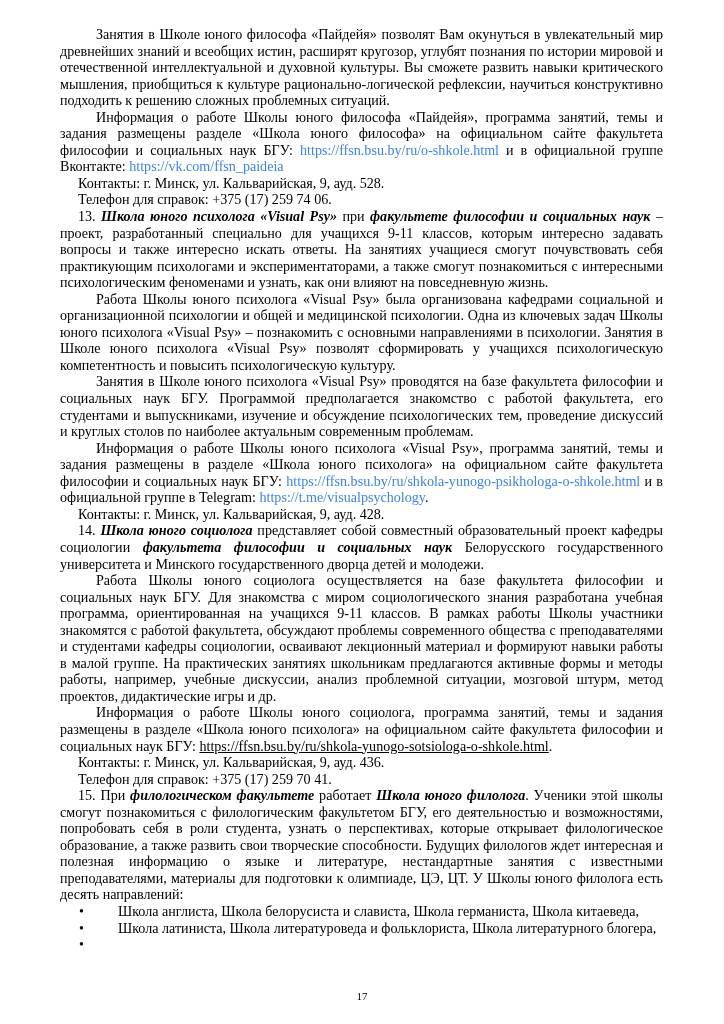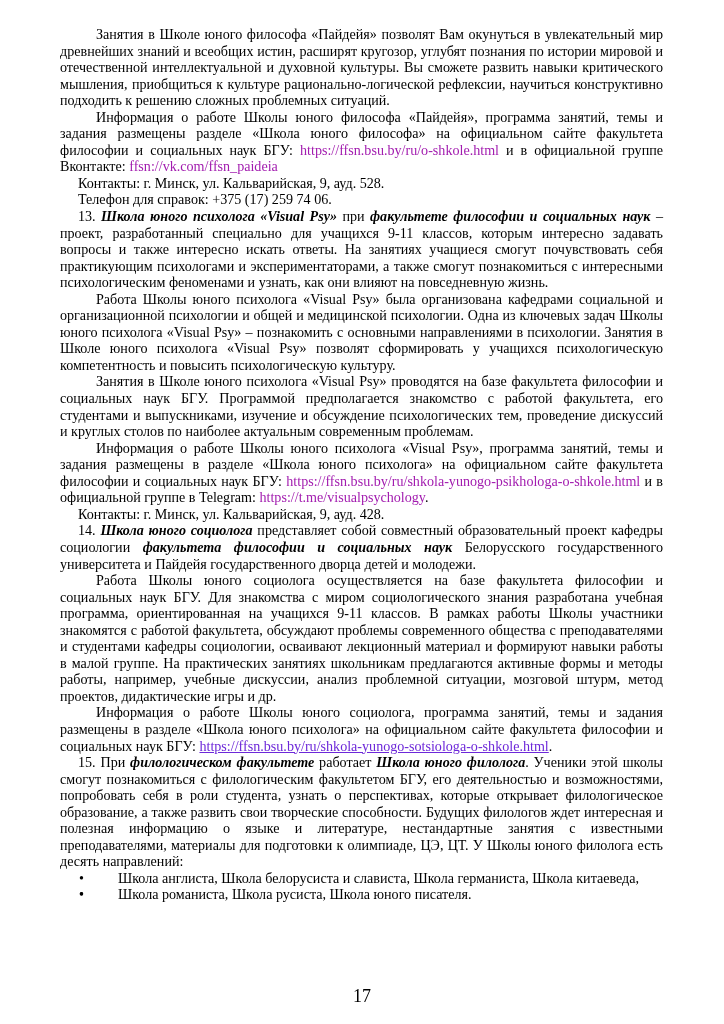--- a/index.html
+++ b/index.html
@@ -27,25 +27,25 @@
     line-height: 16.55px;
     text-align: justify;
     text-justify: inter-word;
     -webkit-hyphens: none;
     hyphens: none;
   }
   p.indent { text-indent: 36px; }
   p.hang { text-indent: 18px; }
   b, .b { font-weight: bold; font-style: italic; }
   .lnk {
-    color: #a21caf;
+    color: #3b82f6;
     text-decoration: none;
   }
   .lnk-u {
-    color: #6d28d9;
+    color: #000000;
   }
   ul.bullets {
     margin: 0;
     padding: 0;
     list-style: none;
   }
   ul.bullets li {
     font-size: 14.1px;
     line-height: 16.55px;
     position: relative;
@@ -58,56 +58,58 @@
     top: 0;
     font-size: 14.1px;
     line-height: 16.55px;
   }
   .pagenum {
     position: absolute;
     left: 0;
     right: 0;
     top: 989px;
     text-align: center;
-    font-size: 18px;
+    font-size: 11px;
     line-height: 15px;
   }
 </style>
 </head>
 <body>
 
 <div class="page">
 
   <p class="indent"><span>Занятия в Школе юного философа «Пайдейя» позволят Вам окунуться в увлекательный мир древнейших знаний и всеобщих истин, расширят кругозор, углубят познания по истории мировой и отечественной интеллектуальной и духовной культуры. Вы сможете развить навыки критического мышления, приобщиться к культуре рационально-логической рефлексии, научиться конструктивно подходить к решению сложных проблемных ситуаций.</span></p>
 
-  <p class="indent"><span>Информация о работе Школы юного философа «Пайдейя», программа занятий, темы и задания размещены разделе «Школа юного философа» на официальном сайте факультета философии и социальных наук БГУ: </span><a class="lnk" href="#">https://ffsn.bsu.by/ru/o-shkole.html</a><span> и в официальной группе Вконтакте: </span><a class="lnk" href="#">ffsn://vk.com/ffsn_paideia</a></p>
+  <p class="indent"><span>Информация о работе Школы юного философа «Пайдейя», программа занятий, темы и задания размещены разделе «Школа юного философа» на официальном сайте факультета философии и социальных наук БГУ: </span><a class="lnk" href="#">https://ffsn.bsu.by/ru/o-shkole.html</a><span> и в официальной группе Вконтакте: </span><a class="lnk" href="#">https://vk.com/ffsn_paideia</a></p>
 
   <p class="hang"><span>Контакты: г. Минск, ул. Кальварийская, 9, ауд. 528.</span></p>
   <p class="hang"><span>Телефон для справок: +375 (17) 259 74 06.</span></p>
 
   <p class="hang"><span>13. </span><b>Школа юного психолога «Visual Psy»</b><span> при </span><b>факультете философии и социальных наук</b><span> – проект, разработанный специально для учащихся 9-11 классов, которым интересно задавать вопросы и также интересно искать ответы. На занятиях учащиеся смогут почувствовать себя практикующим психологами и экспериментаторами, а также смогут познакомиться с интересными психологическим феноменами и узнать, как они влияют на повседневную жизнь.</span></p>
 
   <p class="indent"><span>Работа Школы юного психолога «Visual Psy» была организована кафедрами социальной и организационной психологии и общей и медицинской психологии. Одна из ключевых задач Школы юного психолога «Visual Psy» – познакомить с основными направлениями в психологии. Занятия в Школе юного психолога «Visual Psy» позволят сформировать у учащихся психологическую компетентность и повысить психологическую культуру.</span></p>
 
   <p class="indent"><span>Занятия в Школе юного психолога «Visual Psy» проводятся на базе факультета философии и социальных наук БГУ. Программой предполагается знакомство с работой факультета, его студентами и выпускниками, изучение и обсуждение психологических тем, проведение дискуссий и круглых столов по наиболее актуальным современным проблемам.</span></p>
 
   <p class="indent"><span>Информация о работе Школы юного психолога «Visual Psy», программа занятий, темы и задания размещены в разделе «Школа юного психолога» на официальном сайте факультета философии и социальных наук БГУ: </span><a class="lnk" href="#">https://ffsn.bsu.by/ru/shkola-yunogo-psikhologa-o-shkole.html</a><span> и в официальной группе в Telegram: </span><a class="lnk" href="#">https://t.me/visualpsychology</a><span>.</span></p>
 
   <p class="hang"><span>Контакты: г. Минск, ул. Кальварийская, 9, ауд. 428.</span></p>
 
-  <p class="hang"><span>14. </span><b>Школа юного социолога</b><span> представляет собой совместный образовательный проект кафедры социологии </span><b>факультета философии и социальных наук</b><span> Белорусского государственного университета и Пайдейя государственного дворца детей и молодежи.</span></p>
+  <p class="hang"><span>14. </span><b>Школа юного социолога</b><span> представляет собой совместный образовательный проект кафедры социологии </span><b>факультета философии и социальных наук</b><span> Белорусского государственного университета и Минского государственного дворца детей и молодежи.</span></p>
 
   <p class="indent"><span>Работа Школы юного социолога осуществляется на базе факультета философии и социальных наук БГУ. Для знакомства с миром социологического знания разработана учебная программа, ориентированная на учащихся 9-11 классов. В рамках работы Школы участники знакомятся с работой факультета, обсуждают проблемы современного общества с преподавателями и студентами кафедры социологии, осваивают лекционный материал и формируют навыки работы в малой группе. На практических занятиях школьникам предлагаются активные формы и методы работы, например, учебные дискуссии, анализ проблемной ситуации, мозговой штурм, метод проектов, дидактические игры и др.</span></p>
 
   <p class="indent"><span>Информация о работе Школы юного социолога, программа занятий, темы и задания размещены в разделе «Школа юного психолога» на официальном сайте факультета философии и социальных наук БГУ: </span><a class="lnk-u" href="#">https://ffsn.bsu.by/ru/shkola-yunogo-sotsiologa-o-shkole.html</a><span>.</span></p>
 
+  <p class="hang"><span>Контакты: г. Минск, ул. Кальварийская, 9, ауд. 436.</span></p>
+  <p class="hang"><span>Телефон для справок: +375 (17) 259 70 41.</span></p>
 
   <p class="hang"><span>15. При </span><b>филологическом факультете</b><span> работает </span><b>Школа юного филолога</b><span>. Ученики этой школы смогут познакомиться с филологическим факультетом БГУ, его деятельностью и возможностями, попробовать себя в роли студента, узнать о перспективах, которые открывает филологическое образование, а также развить свои творческие способности. Будущих филологов ждет интересная и полезная информацию о языке и литературе, нестандартные занятия с известными преподавателями, материалы для подготовки к олимпиаде, ЦЭ, ЦТ. У Школы юного филолога есть десять направлений:</span></p>
 
   <ul class="bullets">
     <li><span class="dot">•</span><span>Школа англиста, Школа белорусиста и слависта, Школа германиста, Школа китаеведа,</span></li>
+    <li><span class="dot">•</span><span>Школа латиниста, Школа литературоведа и фольклориста, Школа литературного блогера,</span></li>
     <li><span class="dot">•</span></li>
-    <li><span class="dot">•</span><span>Школа романиста, Школа русиста, Школа юного писателя.</span></li>
   </ul>
 
   <div class="pagenum">17</div>
 
 </div>
 
 </body></html>

